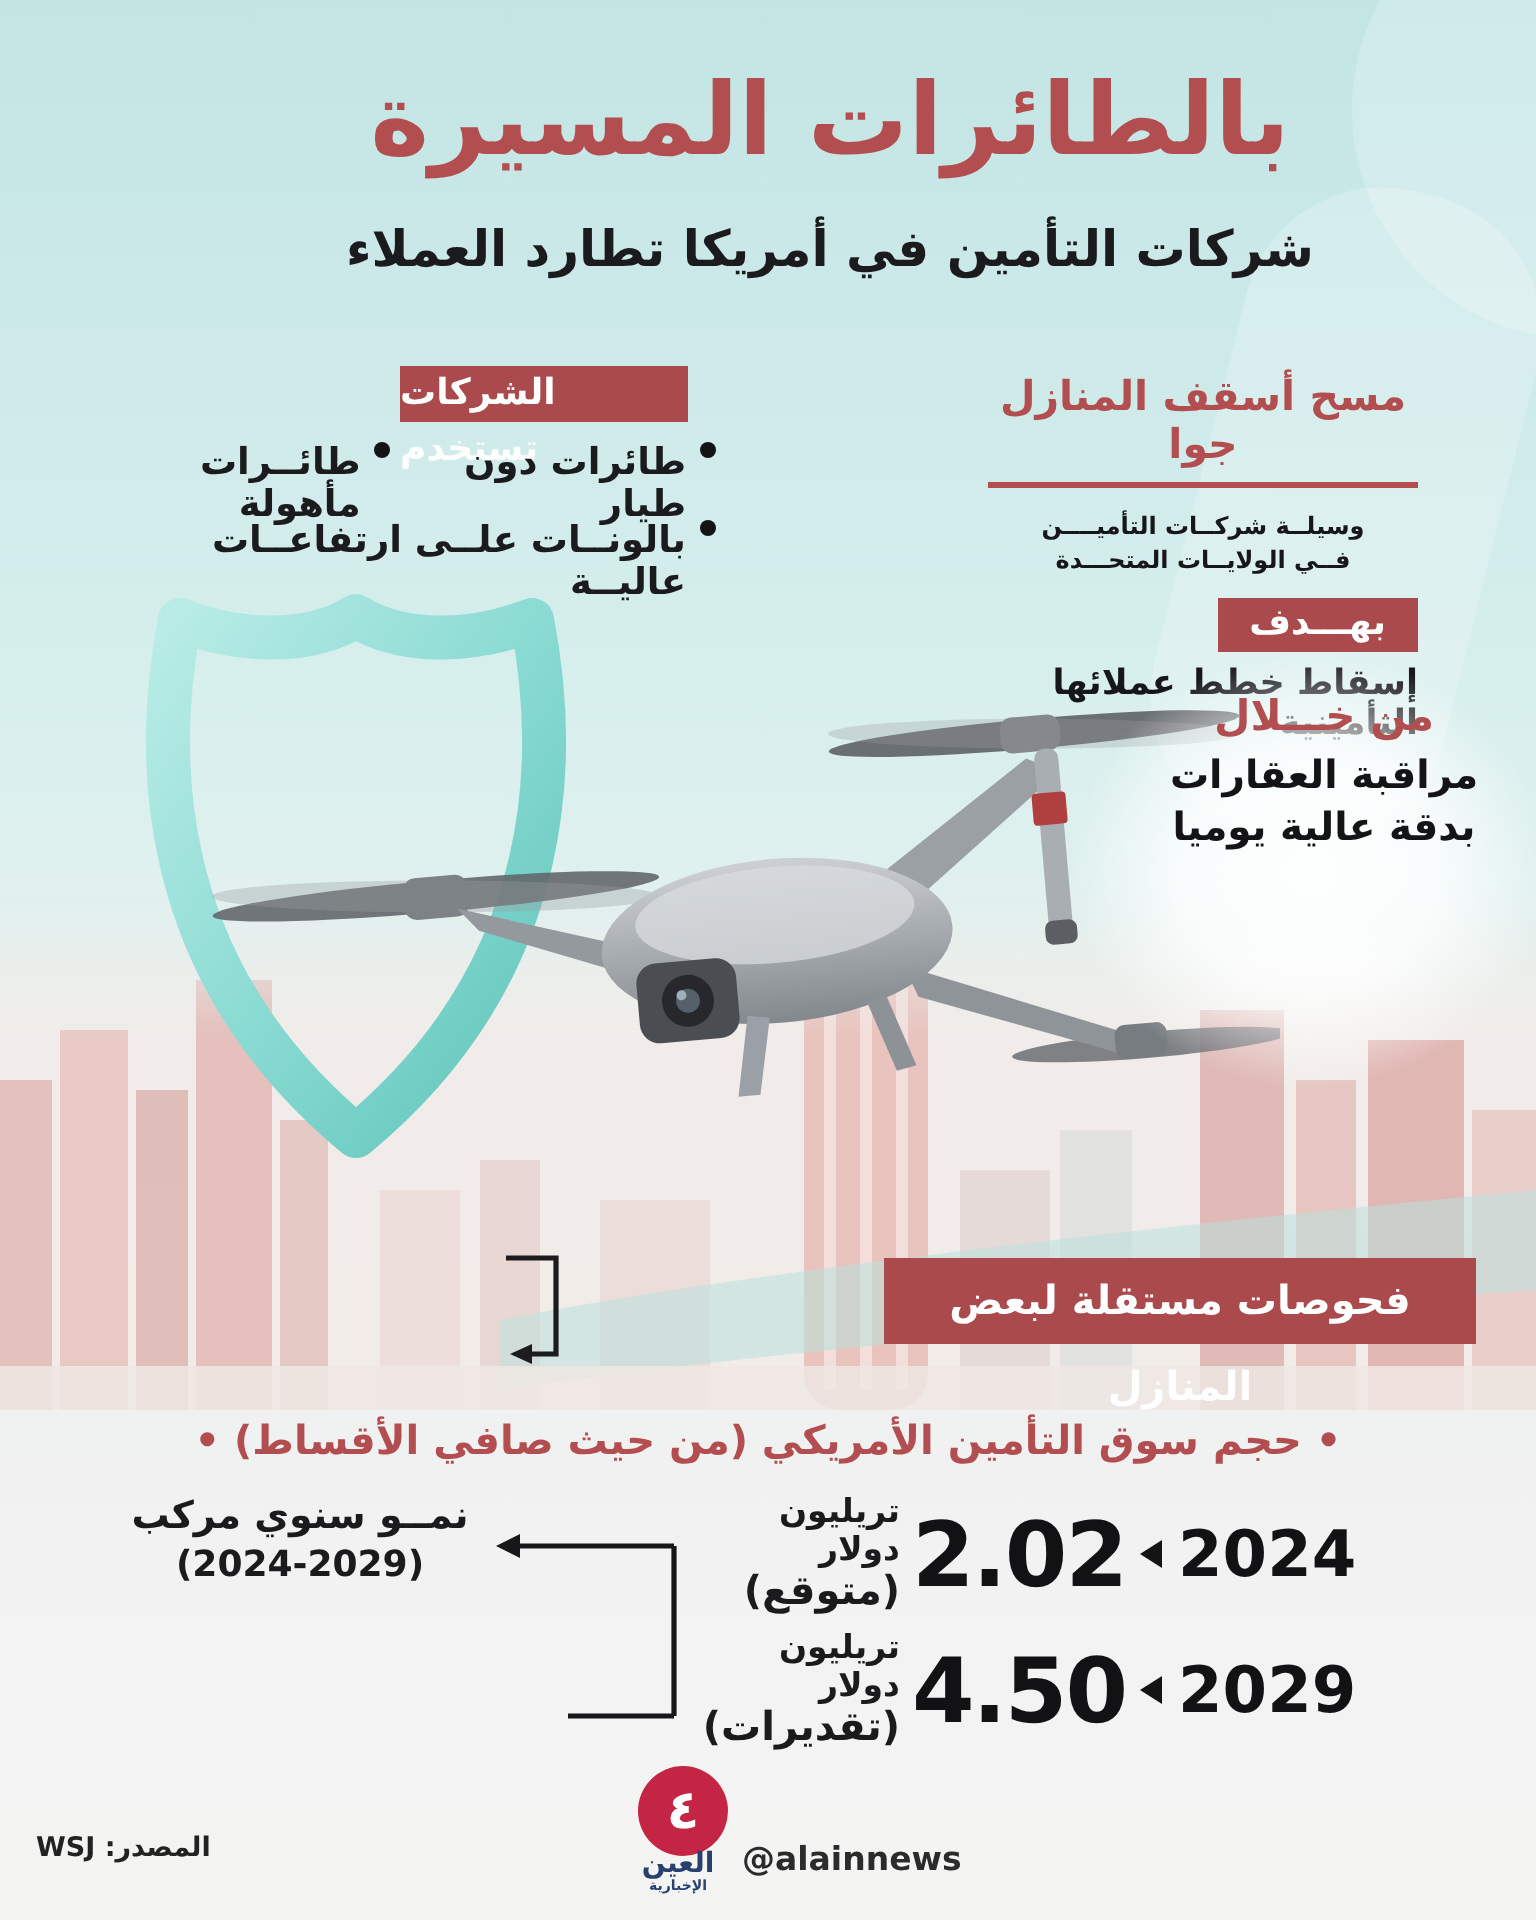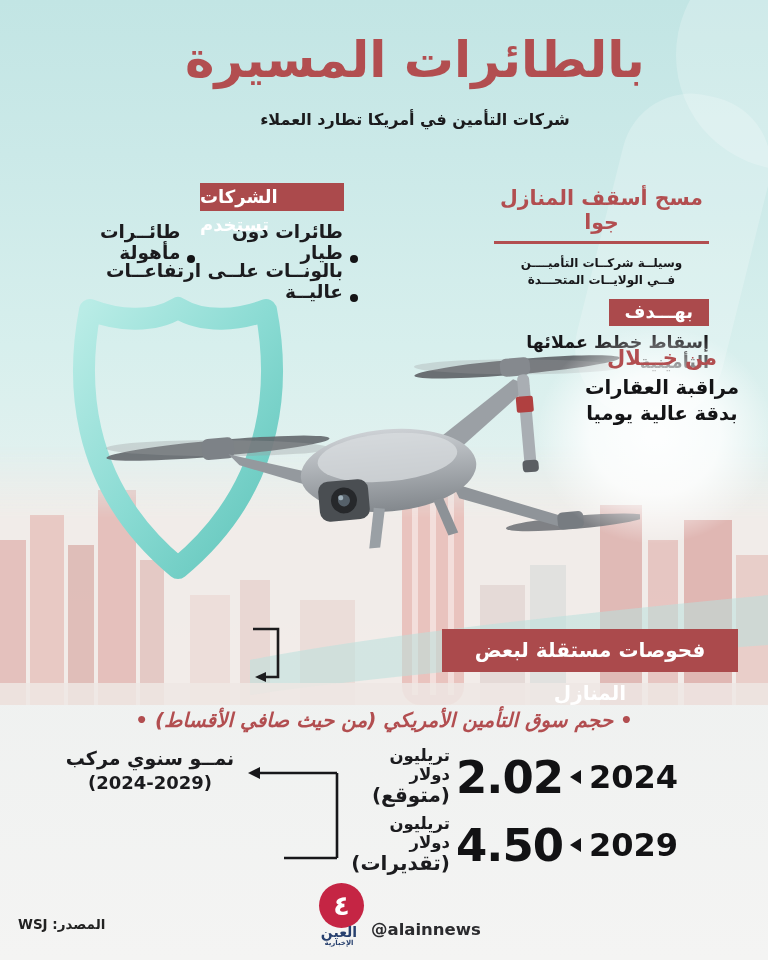--- a/index.html
+++ b/index.html
@@ -6,42 +6,42 @@
   .canvas{
     position:relative;width:768px;height:960px;margin:0 auto;overflow:hidden;
     font-family:"DejaVu Sans",sans-serif;font-weight:700;color:#1b1b1e;
     background:linear-gradient(180deg,#c2e5e4 0%,#cbe9e8 16%,#d7efed 36%,#e6f2f0 54%,#eff1f0 70%,#f4f4f3 100%);
   }
   .abs{position:absolute;}
   .rtl{direction:rtl;}
   .deco{position:absolute;background:rgba(255,255,255,.22);}
   .badge{background:#ab4a4c;color:#ffffff;font-weight:700;}
   .title{top:24px;left:90px;right:28px;text-align:center;font-size:50px;line-height:1.45;color:#b24e50;}
-  .subtitle{top:110px;left:90px;right:28px;text-align:center;font-size:16px;color:#1b1b1d;}
+  .subtitle{top:110px;left:90px;right:28px;text-align:center;font-size:25px;color:#1b1b1d;}
   .use-badge{left:200px;top:183px;width:144px;height:28px;line-height:28px;text-align:left;font-size:18px;}
   .use-row1{left:44px;top:221px;width:314px;display:flex;justify-content:space-between;font-size:18.5px;}
   .use-row2{left:44px;top:260px;width:314px;font-size:18.5px;}
-  .b-item{display:flex;align-items:flex-end;}
+  .b-item{display:flex;align-items:flex-start;}
   .dot{width:8px;height:8px;border-radius:50%;background:#141416;margin-left:7px;flex:none;}
   .survey{left:494px;top:186px;width:215px;}
   .survey-h{font-size:20.5px;color:#b24e50;text-align:center;padding-bottom:7px;border-bottom:3px solid #b24e50;}
   .survey-b{margin-top:11px;font-size:12px;line-height:1.42;text-align:center;color:#17171a;}
   .aim-badge{display:inline-block;margin-top:10px;padding:2px 16px 4px;font-size:18px;}
   .aim-text{margin-top:6px;font-size:17.5px;text-align:right;color:#17171a;}
   .glow{left:536px;top:326px;width:238px;height:218px;border-radius:50%;
         background:radial-gradient(closest-side,rgba(255,255,255,.96),rgba(255,255,255,.78) 55%,rgba(255,255,255,0));}
   .through{left:558px;top:346px;width:208px;text-align:center;}
   .through-h{font-size:21px;color:#b24e50;}
   .through-l{font-size:19.5px;margin-top:6px;color:#141416;}
   .find-left{left:40px;top:612px;width:212px;text-align:right;}
   .find-l1{font-size:21px;color:#141416;}
   .find-l2{margin-top:19px;font-size:19.5px;color:#141416;}
   .find-em{font-size:21px;}
   .find-badge{left:442px;top:629px;width:296px;height:43px;line-height:43px;text-align:center;font-size:20px;}
-  .mkt-h{top:708px;left:0;right:0;text-align:center;font-size:20px;color:#b24e50;font-style:italic;}
+  .mkt-h{top:708px;left:0;right:0;text-align:center;font-size:20px;color:#b24e50;}
   .mrow{left:350px;width:336px;height:58px;display:flex;align-items:center;direction:ltr;}
   .mrow1{top:748px;}
   .mrow2{top:816px;}
   .unit-stack{width:100px;text-align:right;line-height:1.15;}
   .unit{font-size:16.5px;}
   .note{font-size:20px;}
   .mval{font-size:45px;letter-spacing:-1px;margin-left:6px;color:#121214;}
   .tri{width:0;height:0;border-top:7px solid transparent;border-bottom:7px solid transparent;border-right:11px solid #141416;margin:0 8px 0 7px;}
   .myear{font-size:32px;color:#121214;}
   .growth{left:52px;top:744px;width:196px;text-align:center;}

